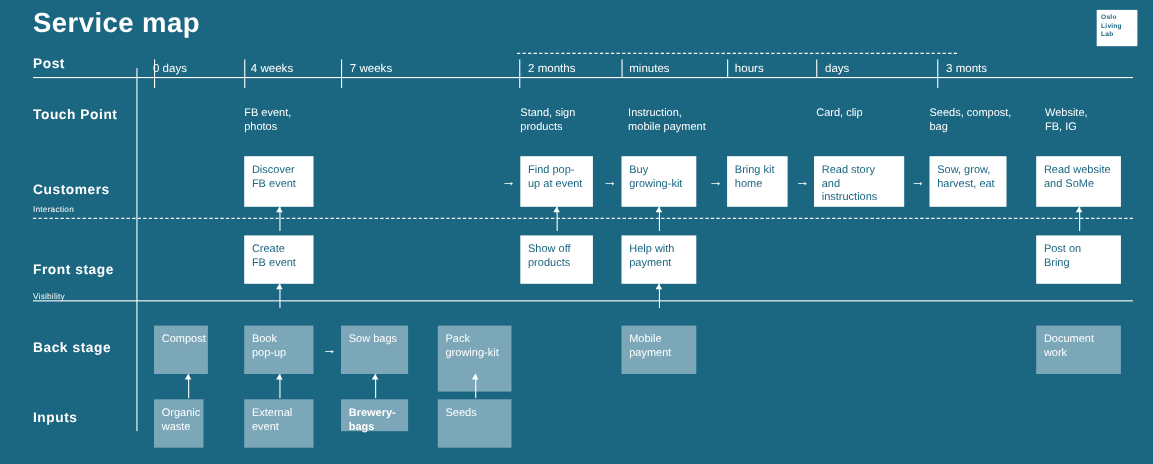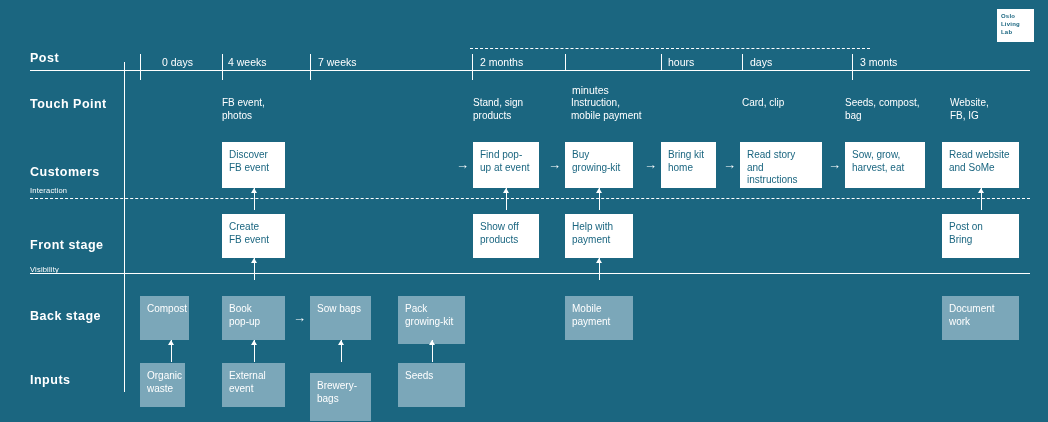--- a/index.html
+++ b/index.html
@@ -151,20 +151,21 @@
     border-left: 3.5px solid transparent;
     border-right: 3.5px solid transparent;
     border-bottom: 5px solid #ffffff;
   }
 </style>
 </head>
 <body>
 
 <div id="map">
 
+  <div class="title">Service map</div>
 
   <div class="logo-box">
     <span class="logo-line">Oslo</span>
     <span class="logo-line">Living</span>
     <span class="logo-line">Lab</span>
   </div>
 
   <div class="row-label" style="top:51px">Post</div>
   <div class="row-label" style="top:97px">Touch Point</div>
   <div class="row-label" style="top:165px">Customers</div>
@@ -189,25 +190,25 @@
       <div class="tick" style="left:661px; top:54px; height:16px;"></div>
       <div class="tick" style="left:742px; top:54px; height:16px;"></div>
       <div class="tick" style="left:852px; top:54px; height:16px;"></div>
       <div class="tick" style="left:140px; top:70px; height:10px;"></div>
       <div class="tick" style="left:222px; top:70px; height:10px;"></div>
       <div class="tick" style="left:310px; top:70px; height:10px;"></div>
       <div class="tick" style="left:472px; top:70px; height:10px;"></div>
       <div class="tick" style="left:852px; top:70px; height:10px;"></div>
     </div>
   <div id="layer-timelabels">
-      <div class="time-label" style="left:162px; top:56px;">0 days</div>
+      <div class="time-label" style="left:139px; top:56px;">0 days</div>
       <div class="time-label" style="left:228px; top:56px;">4 weeks</div>
       <div class="time-label" style="left:318px; top:56px;">7 weeks</div>
       <div class="time-label" style="left:480px; top:56px;">2 months</div>
-      <div class="time-label" style="left:572px; top:56px;margin-top:28px;">minutes</div>
+      <div class="time-label" style="left:572px; top:56px;">minutes</div>
       <div class="time-label" style="left:668px; top:56px;">hours</div>
       <div class="time-label" style="left:750px; top:56px;">days</div>
       <div class="time-label" style="left:860px; top:56px;">3 monts</div>
     </div>
   <div id="layer-touchpoints">
       <div class="touchpoint" style="left:222px; top:96px;">FB event,
 photos</div>
       <div class="touchpoint" style="left:473px; top:96px;">Stand, sign
 products</div>
       <div class="touchpoint" style="left:571px; top:96px;">Instruction,
@@ -229,21 +230,21 @@
       <div class="card card-white" style="left:565px; top:142px; width:68px; height:46px;">Buy
 growing-kit</div>
       <div class="arrow-right" style="left:548px; top:158px;">→</div>
       <div class="arrow-up" style="left:599px; top:188px; height:22px;"></div>
       <div class="card card-white" style="left:661px; top:142px; width:55px; height:46px;">Bring kit
 home</div>
       <div class="arrow-right" style="left:644px; top:158px;">→</div>
       <div class="card card-white" style="left:740px; top:142px; width:82px; height:46px;">Read story
 and instructions</div>
       <div class="arrow-right" style="left:723px; top:158px;">→</div>
-      <div class="card card-white" style="left:845px; top:142px; width:80px; height:46px;">Sow, grow,
+      <div class="card card-white" style="left:845px; top:142px; width:70px; height:46px;">Sow, grow,
 harvest, eat</div>
       <div class="arrow-right" style="left:828px; top:158px;">→</div>
       <div class="card card-white" style="left:942px; top:142px; width:77px; height:46px;">Read website
 and SoMe</div>
       <div class="arrow-up" style="left:980.5px; top:188px; height:22px;"></div>
     </div>
   <div id="layer-frontstage">
       <div class="card card-white" style="left:222px; top:214px; width:63px; height:44px;">Create
 FB event</div>
       <div class="arrow-up" style="left:253.5px; top:258px; height:22px;"></div>
@@ -257,31 +258,31 @@
     </div>
   <div id="layer-backstage">
       <div class="card card-steel" style="left:140px; top:296px; width:49px; height:44px;">Compost</div>
       <div class="arrow-up" style="left:170.5px; top:340px; height:22px;"></div>
       <div class="card card-steel" style="left:222px; top:296px; width:63px; height:44px;">Book
 pop-up</div>
       <div class="arrow-up" style="left:253.5px; top:340px; height:22px;"></div>
       <div class="card card-steel" style="left:310px; top:296px; width:61px; height:44px;">Sow bags</div>
       <div class="arrow-right" style="left:293px; top:311px;">→</div>
       <div class="arrow-up" style="left:340.5px; top:340px; height:22px;"></div>
-      <div class="card card-steel" style="left:398px; top:296px; width:67px; height:48px;">Pack
+      <div class="card card-steel" style="left:398px; top:296px; width:67px; height:60px;">Pack
 growing-kit</div>
       <div class="arrow-up" style="left:431.5px; top:340px; height:22px;"></div>
       <div class="card card-steel" style="left:565px; top:296px; width:68px; height:44px;">Mobile
 payment</div>
       <div class="card card-steel" style="left:942px; top:296px; width:77px; height:44px;">Document
 work</div>
     </div>
   <div id="layer-inputs">
       <div class="card card-steel" style="left:140px; top:363px; width:45px; height:44px;">Organic
 waste</div>
       <div class="card card-steel" style="left:222px; top:363px; width:63px; height:44px;">External
 event</div>
-      <div class="card card-steel" style="left:310px; top:373px; width:61px; height:48px;">Brewery-
+      <div class="card card-steel" style="left:310px; top:363px; width:61px; height:29px;font-weight:bold;">Brewery-
 bags</div>
       <div class="card card-steel" style="left:398px; top:363px; width:67px; height:44px;">Seeds</div>
     </div>
 
 </div>
 
 </body></html>

